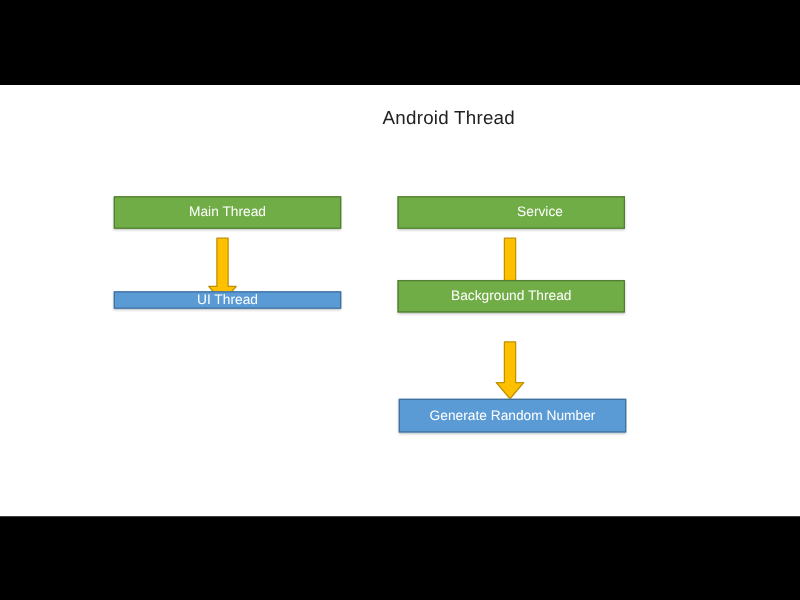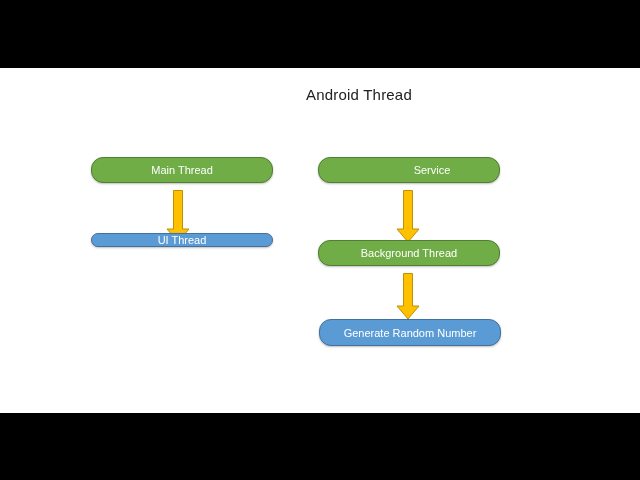--- a/index.html
+++ b/index.html
@@ -28,21 +28,21 @@
     font-size: 15px;
     font-weight: 400;
     color: var(--title_color, #212121);
     letter-spacing: 0.2px;
     margin-left: 39px;
   }
   .node {
     position: absolute;
     width: 182px;
     height: 26px;
-    border-radius: 12px;
+    border-radius: 0;
     display: flex;
     align-items: center;
     justify-content: center;
     color: #ffffff;
     font-size: 11px;
     box-shadow: 0 1px 2px rgba(0,0,0,0.25);
     box-sizing: border-box;
   }
   .node.green {
     background: var(--green_fill, #70AD47);
@@ -59,21 +59,21 @@
   .arrow polygon {
     fill: var(--arrow_fill, #FFC000);
     stroke: var(--arrow_border, #BF9000);
     stroke-width: 1;
     stroke-linejoin: round;
   }
   
   .pos-main-thread   { left: 91px;  top: 89px;  }
   .pos-ui-thread     { left: 91px;  top: 165px; height: 14px; }
   .pos-service       { left: 318px; top: 89px; padding-left: 46px;  }
-  .pos-bg-thread     { left: 318px; top: 172px; }
+  .pos-bg-thread     { left: 318px; top: 156px; }
   .pos-gen-random    { left: 319px; top: 251px; height: 27px; }
   .pos-arrow-left    { left: 166px; top: 122px; }
   .pos-arrow-right-1 { left: 396px; top: 122px; }
   .pos-arrow-right-2 { left: 396px; top: 205px; }
 </style>
 </head>
 <body>
 
 <div class="frame">
   <div class="slide">

